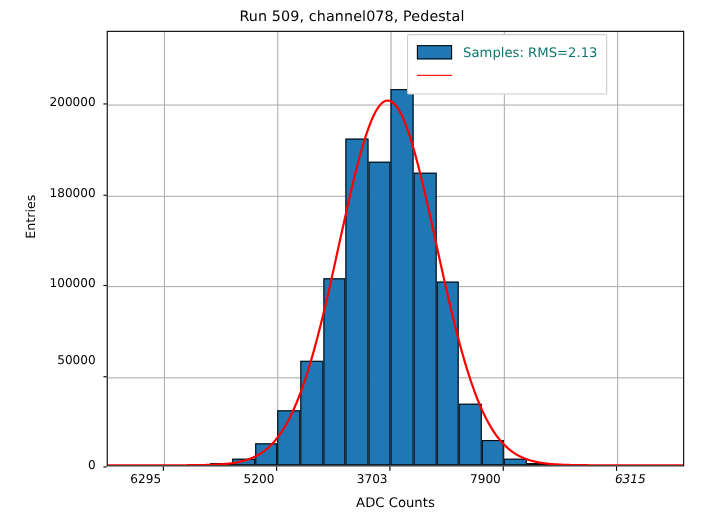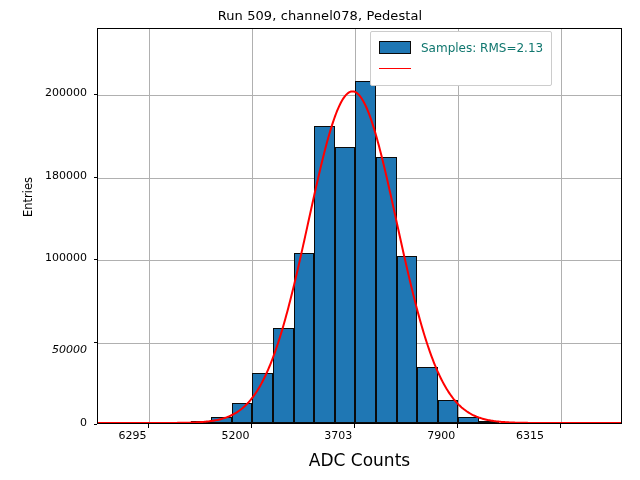--- a/index.html
+++ b/index.html
@@ -48,21 +48,21 @@
     text-align:left;width:60px;
   }
   .ytick-label{
     position:absolute;font-size:11px;color:#000000;
     text-align:right;width:70px;right:553px;
   }
 
   
   #xlabel{
     position:absolute;left:97px;top:450px;width:525px;
-    text-align:center;font-size:17px;color:#000000;
+    text-align:center;font-size:12px;color:#000000;
   }
   #ylabel{
     position:absolute;left:-62px;top:190px;width:180px;
     text-align:center;font-size:11.5px;color:#000000;
     transform:rotate(-90deg);transform-origin:center center;
   }
 
   
   #legend{
     position:absolute;left:370px;top:31px;
@@ -125,25 +125,25 @@
   <div id="ticks-layer">
       <div class="xtick-mark" style="left: 148.471px;"></div>
       <div class="xtick-label" style="left: 118.471px;">6295</div>
       <div class="xtick-mark" style="left: 251.412px;"></div>
       <div class="xtick-label" style="left: 221.412px;">5200</div>
       <div class="xtick-mark" style="left: 354.353px;"></div>
       <div class="xtick-label" style="left: 324.353px;">3703</div>
       <div class="xtick-mark" style="left: 457.294px;"></div>
       <div class="xtick-label" style="left: 427.294px;">7900</div>
       <div class="xtick-mark" style="left: 560.235px;"></div>
-      <div class="xtick-label" style="left: 516px;">6315</div>
+      <div class="xtick-label" style="left: 559px; font-style: italic;">6315</div>
       <div class="ytick-mark" style="top: 424px;"></div>
       <div class="ytick-label" style="top: 416px;">0</div>
       <div class="ytick-mark" style="top: 341.5px;"></div>
-      <div class="ytick-label" style="top: 343px; font-style: italic;">50000</div>
+      <div class="ytick-label" style="top: 321px;">50000</div>
       <div class="ytick-mark" style="top: 259px;"></div>
       <div class="ytick-label" style="top: 251px;">100000</div>
       <div class="ytick-mark" style="top: 176.5px;"></div>
       <div class="ytick-label" style="top: 168.5px;">180000</div>
       <div class="ytick-mark" style="top: 94px;"></div>
       <div class="ytick-label" style="top: 86px;">200000</div>
     </div>
 
   <div id="xlabel">ADC Counts</div>
   <div id="ylabel">Entries</div>

